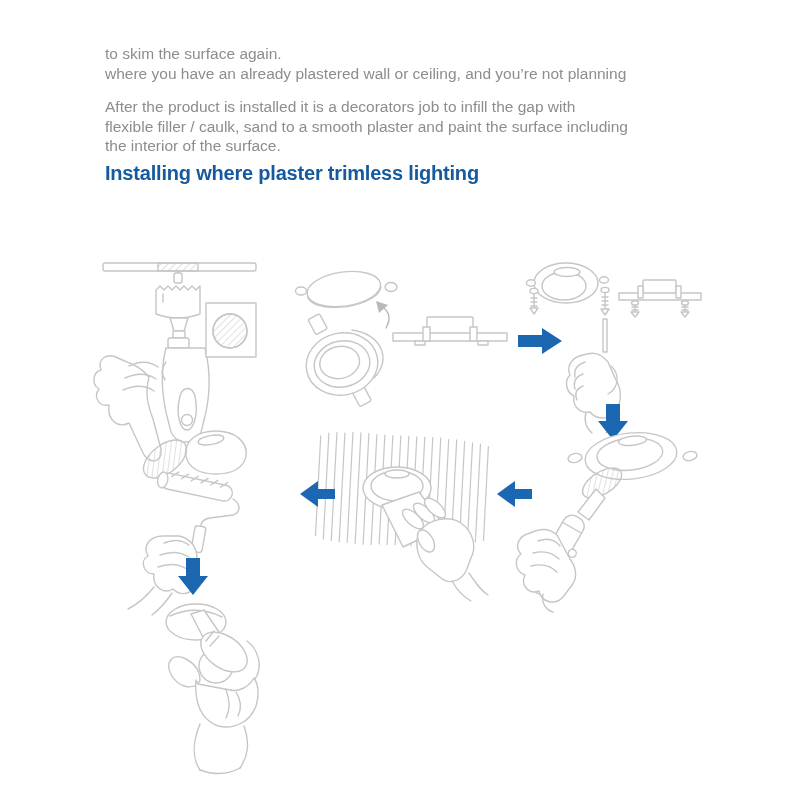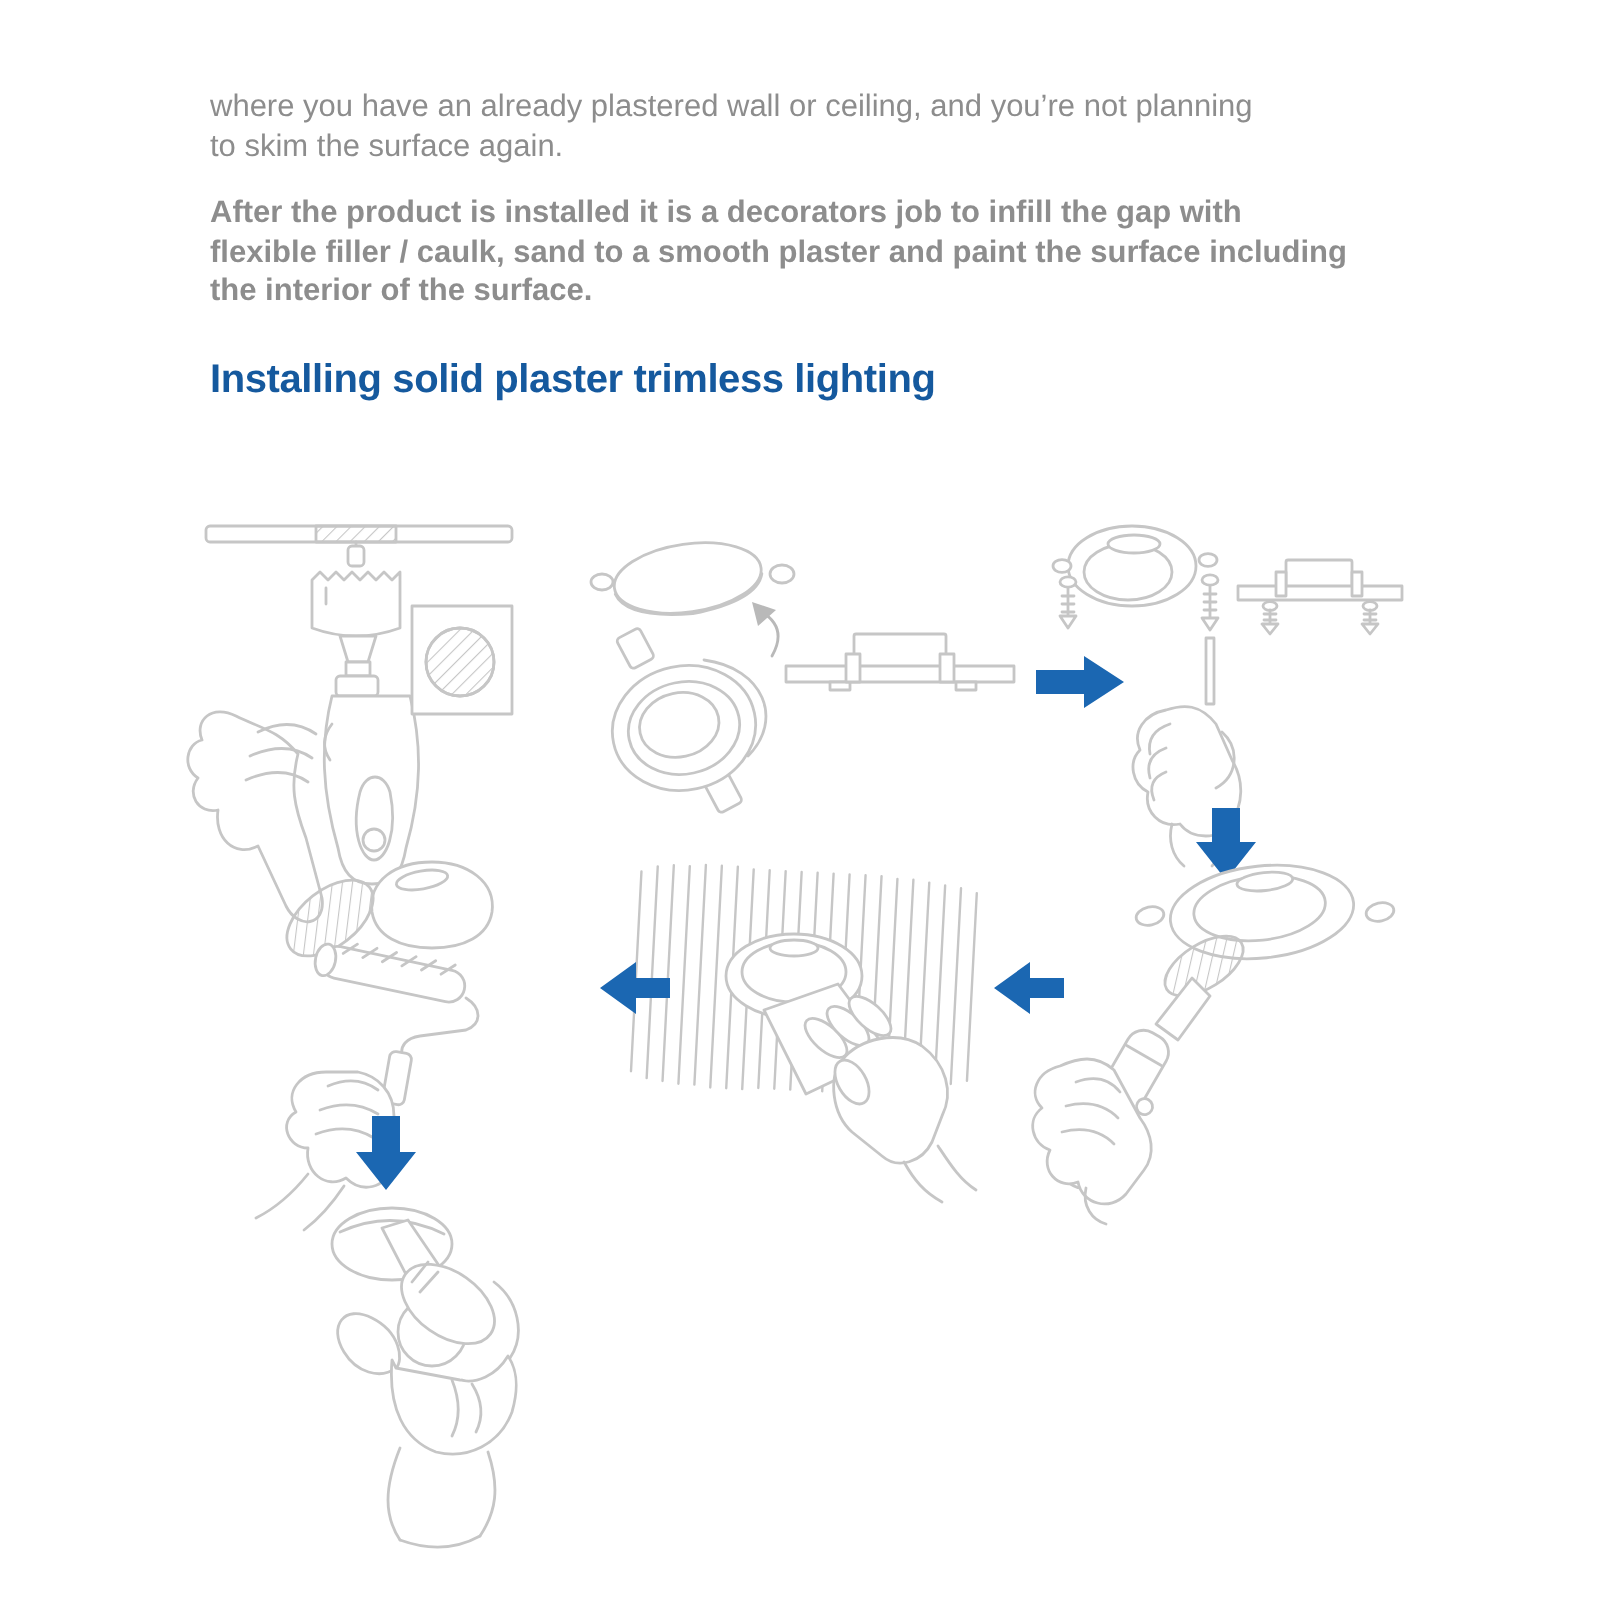--- a/index.html
+++ b/index.html
@@ -8,50 +8,50 @@
     font-family:"Liberation Sans", sans-serif;
   }
   .content{position:absolute;left:105px;top:44px;width:600px;}
   .page-title{
     margin:0 0 13px 0;font-size:27px;line-height:30px;font-weight:bold;
     color:#15599E;letter-spacing:-0.3px;
   }
   .para{color:#8d8d8d;font-size:15.5px;line-height:19.5px;font-weight:400;}
   .para .line{display:block;white-space:nowrap;}
   .para-intro{margin:0 0 14px 0;}
-  .para-body{margin:0 0 22px 0;font-weight:bold;}
+  .para-body{margin:0 0 5px 0;}
   .section-subheading{
     margin:0;font-size:20px;line-height:24px;font-weight:bold;
     color:#15599E;letter-spacing:-0.2px;
   }
   .diagram-wrap{position:absolute;left:0;top:240px;width:800px;height:560px;}
   
   .art{stroke:#c6c6c6;fill:none;stroke-width:1.4;stroke-linecap:round;stroke-linejoin:round;}
   .art .wf{fill:#ffffff;}
   .arr{fill:#1B67B2;stroke:none;}
   .ga{stroke:#b9b9b9;}
   .gaf{fill:#b9b9b9;stroke:none;}
 </style>
 </head>
 <body>
 
 <div class="content">
 
   <p class="para para-intro">
+    <span class="line">to skim the surface again.</span>
     <span class="line">where you have an already plastered wall or ceiling, and you’re not planning</span>
-    <span class="line">to skim the surface again.</span>
   </p>
 
   <p class="para para-body">
     <span class="line">After the product is installed it is a decorators job to infill the gap with</span>
     <span class="line">flexible filler / caulk, sand to a smooth plaster and paint the surface including</span>
     <span class="line">the interior of the surface.</span>
   </p>
 
-  <h2 class="section-subheading">Installing solid plaster trimless lighting</h2>
+  <h2 class="section-subheading">Installing where plaster trimless lighting</h2>
 </div>
 
 <div class="diagram-wrap">
 <svg width="800" height="560" viewBox="0 240 800 560" xmlns="http://www.w3.org/2000/svg">
   <defs>
     <pattern id="hatch" patternUnits="userSpaceOnUse" width="5" height="5" patternTransform="rotate(45)">
       <line x1="0" y1="0" x2="0" y2="5" stroke="#c6c6c6" stroke-width="1.1"></line>
     </pattern>
   </defs>
 

